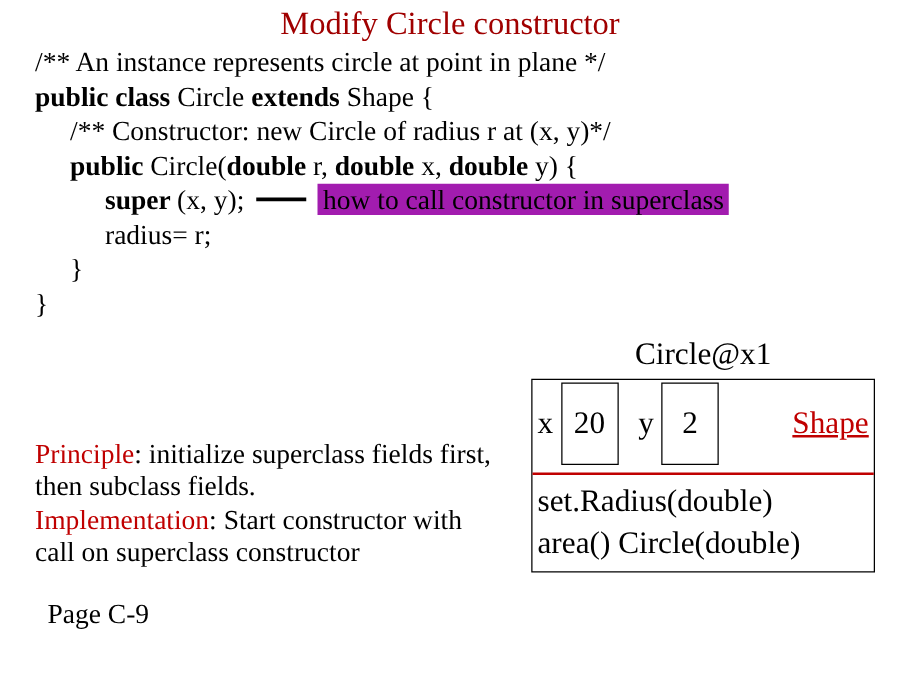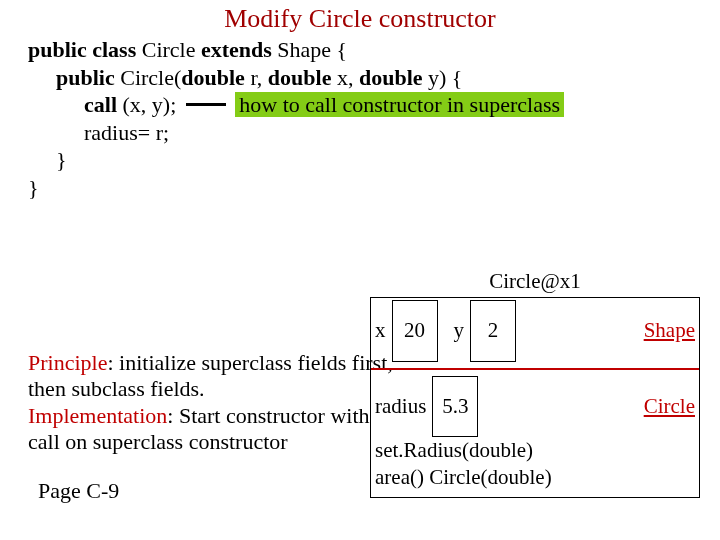--- a/index.html
+++ b/index.html
@@ -22,21 +22,21 @@
   }
   .code-block {
     margin-left: 28px;
     line-height: 1.25;
   }
   .indent1 { margin-left: 28px; }
   .indent2 { margin-left: 56px; }
   .italic { font-style: italic; }
   .bold { font-weight: bold; }
   .pink-hl {
-    background: #84cc16;
+    background: #a21caf;
     padding: 0 4px;
   }
   .arrow {
     display: inline-block;
     width: 40px;
     height: 3px;
     background: #000;
     vertical-align: middle;
     margin: 0 4px 4px 4px;
     position: relative;
@@ -52,22 +52,22 @@
   .page-ref {
     position: absolute;
     left: 38px;
     top: 478px;
   }
   
   .obj {
     position: absolute;
     right: 20px;
     top: 268px;
-    width: 330px;
-    font-size: 21px;
+    width: 275px;
+    font-size: 25px;
     line-height: 1.3;
   }
   .obj .centered { text-align: center; }
   .obj .outer {
     border: 1px solid #000;
     padding: 2px 4px 6px 4px;
     margin-top: 2px;
   }
   .obj .row { display: flex; align-items: center; gap: 6px; }
   .obj .valbox {
@@ -82,28 +82,30 @@
     border-top: 2px solid #c00000;
     margin: 6px -4px;
   }
 </style>
 </head>
 <body>
 
 <div class="title">Modify Circle constructor</div>
 
 <div class="code-block">
+  <div>/** An instance represents circle at point in plane */</div>
   <div>
     <span class="bold">public class </span><span>Circle </span><span class="bold">extends </span><span>Shape {</span>
   </div>
+  <div class="indent1">/** Constructor: new Circle of radius r at (x, y)*/</div>
   <div class="indent1">
     <span class="bold">public </span><span>Circle(</span><span class="bold">double </span><span>r, </span><span class="bold">double </span><span>x, </span><span class="bold">double </span><span>y) {</span>
   </div>
   <div class="indent2">
-    <span class="bold">call </span><span>(x, y);</span>
+    <span class="bold">super </span><span>(x, y);</span>
     <span class="arrow"></span>
     <span class="pink-hl">how to call constructor in superclass</span>
   </div>
   <div class="indent2">radius= r;</div>
   <div class="indent1">}</div>
   <div>}</div>
 </div>
 
 <div class="note-text">
   <span class="red">Principle</span><span>: initialize superclass fields first, then subclass fields.</span><br>
@@ -116,21 +118,16 @@
   <div class="centered">Circle@x1</div>
   <div class="outer">
     <div class="row">
       <span>x</span>
       <span class="valbox">20</span>
       <span style="margin-left:10px">y</span>
       <span class="valbox">2</span>
       <span class="rlabel">Shape</span>
     </div>
     <hr>
-    <div class="row">
-      <span>radius</span>
-      <span class="valbox">5.3</span>
-      <span class="rlabel">Circle</span>
-    </div>
     <div>set.Radius(double)</div>
     <div>area()  Circle(double)</div>
   </div>
 </div>
 
 </body></html>

